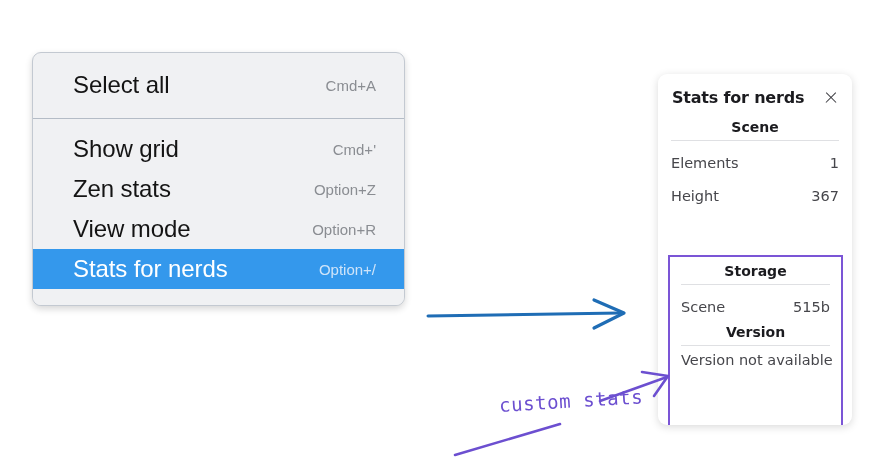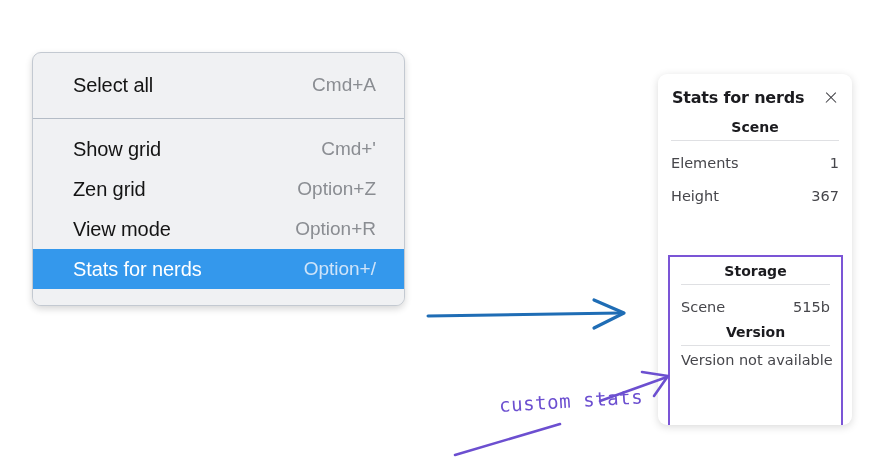--- a/index.html
+++ b/index.html
@@ -42,27 +42,27 @@
   .menu-item {
     display: flex;
     align-items: center;
     justify-content: space-between;
     padding: 5px 28px 5px 40px;
     box-sizing: border-box;
     height: 40px;
     cursor: default;
   }
   .menu-item .label {
-    font-size: 20px;
+    font-size: 24px;
     color: #141414;
     letter-spacing: -0.1px;
     white-space: nowrap;
   }
   .menu-item .shortcut {
-    font-size: 19px;
+    font-size: 15px;
     color: #8a8d92;
     white-space: nowrap;
   }
   .menu-item.selected {
     background: #3498ec;
   }
   .menu-item.selected .label { color: #ffffff; }
   .menu-item.selected .shortcut { color: #cfe4f9; }
   .menu-tail {
     height: 16px;
@@ -196,21 +196,21 @@
   </div>
 
   <div class="menu-sep"></div>
 
   <div class="menu-group second">
     <div class="menu-item">
       <span class="label">Show grid</span>
       <span class="shortcut">Cmd+'</span>
     </div>
     <div class="menu-item">
-      <span class="label">Zen grid</span>
+      <span class="label">Zen stats</span>
       <span class="shortcut">Option+Z</span>
     </div>
     <div class="menu-item">
       <span class="label">View mode</span>
       <span class="shortcut">Option+R</span>
     </div>
     <div class="menu-item selected">
       <span class="label">Stats for nerds</span>
       <span class="shortcut">Option+/</span>
     </div>

